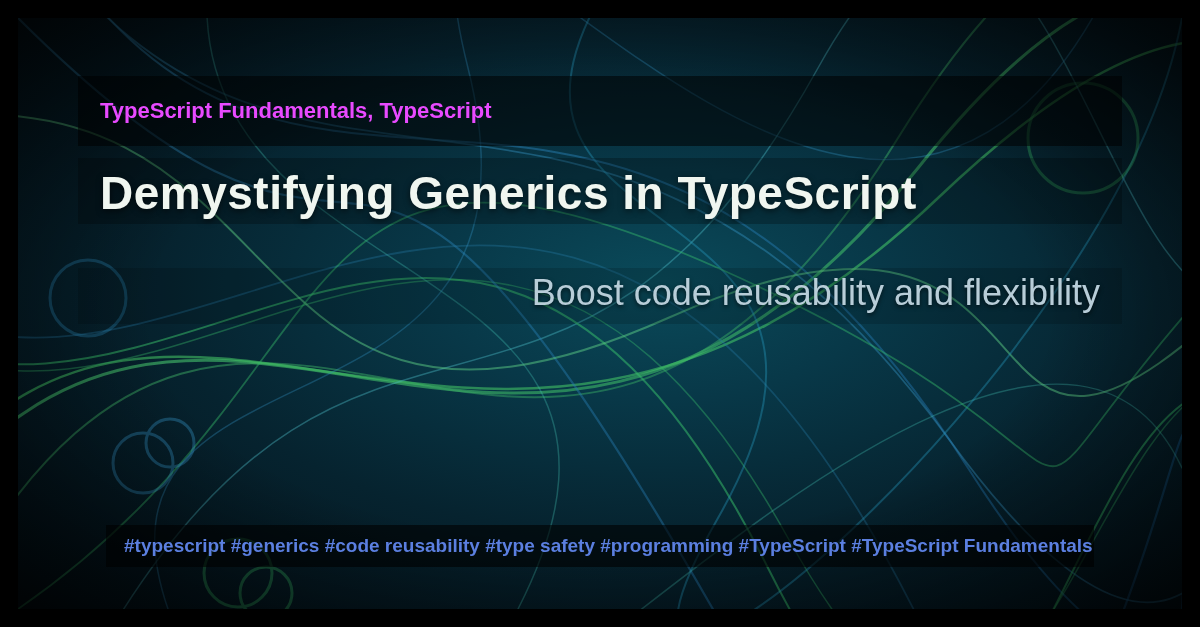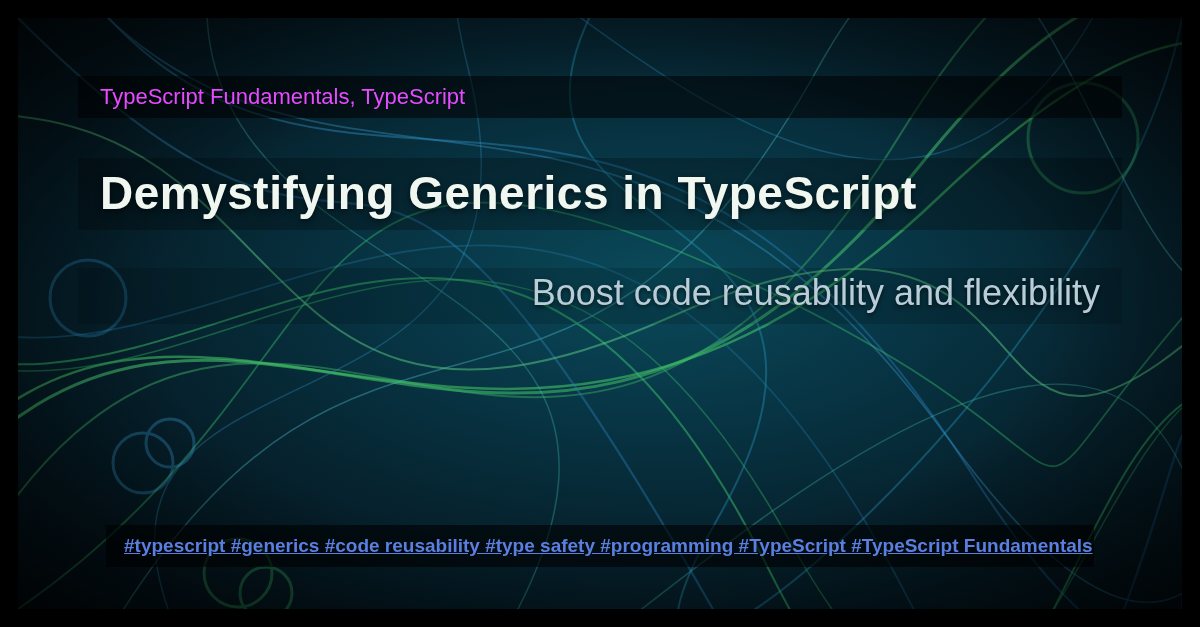--- a/index.html
+++ b/index.html
@@ -30,31 +30,31 @@
     left: 0;
     width: 100%;
     height: 100%;
   }
   .category-bar {
     position: absolute;
     top: 58px;
     left: 60px;
     right: 60px;
     background: rgba(0,0,0,0.55);
-    padding: 8px 22px;
+    padding: 22px 22px;
     color: #e84aff;
     font-size: 22px;
-    font-weight: normal;
+    font-weight: bold;
   }
   .title {
     position: absolute;
     top: 140px;
     left: 60px;
     right: 60px;
-    padding: 8px 22px 10px 22px;
+    padding: 8px 22px 4px 22px;
     background: rgba(0,0,0,0.25);
     color: #f0f6f0;
     font-size: 46px;
     font-weight: bold;
     text-shadow: 0 2px 6px rgba(0,0,0,0.6);
     letter-spacing: 0.5px;
   }
   .subtitle {
     position: absolute;
     top: 222px;
@@ -73,21 +73,20 @@
     bottom: 42px;
     left: 88px;
     right: 88px;
     background: rgba(0,0,0,0.6);
     padding: 10px 18px;
     color: #5b7fe0;
     font-size: 19px;
     font-weight: bold;
     text-align: center;
     white-space: nowrap;
-    text-decoration: underline;
   }
 </style>
 </head>
 <body>
 
 <div class="frame">
   <svg class="bg" viewBox="0 0 1164 591" preserveAspectRatio="xMidYMid slice">
     <defs>
       <linearGradient id="g1" x1="0%" y1="0%" x2="100%" y2="100%">
         <stop offset="0%" stop-color="#5be07a"></stop>

